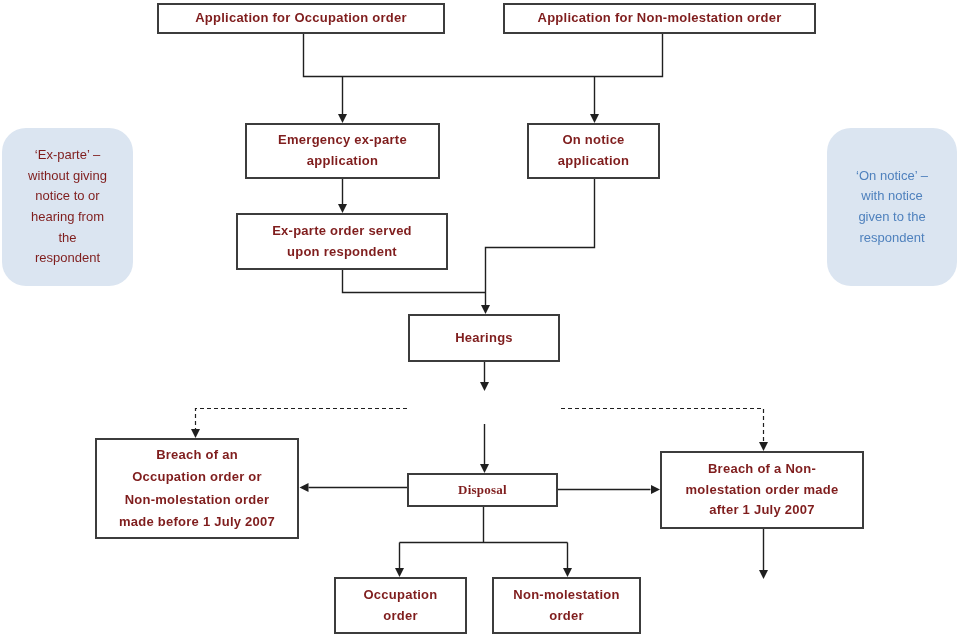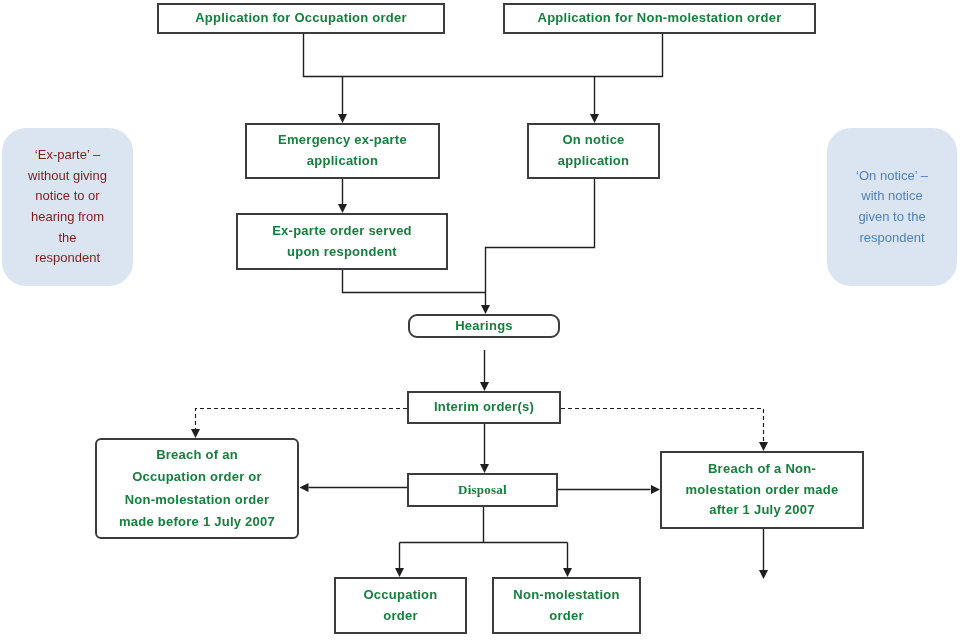--- a/index.html
+++ b/index.html
@@ -5,30 +5,30 @@
   html,body{margin:0;padding:0;background:#ffffff;}
   .stage{
     position:relative;width:960px;height:640px;background:#ffffff;overflow:hidden;
     font-family:"Liberation Sans","DejaVu Sans",sans-serif;
   }
   .edges{position:absolute;left:0;top:0;width:960px;height:640px;pointer-events:none;}
   .node{
     position:absolute;box-sizing:border-box;background:#ffffff;
     border:2px solid #3c3c3c;
     display:flex;align-items:center;justify-content:center;
-    text-align:center;font-weight:bold;color:#15803d;
+    text-align:center;font-weight:bold;color:#7f1d1d;
     font-size:13px;line-height:1.58;letter-spacing:0.25px;
     white-space:pre-line;padding:0 14px;
   }
   .n-app-occ{left:157px;top:3px;width:288px;height:31px;}
   .n-app-nm{left:503px;top:3px;width:313px;height:31px;}
   .n-emergency{left:245px;top:123px;width:195px;height:56px;}
   .n-on-notice{left:527px;top:123px;width:133px;height:56px;}
   .n-exparte-served{left:236px;top:213px;width:212px;height:57px;}
-  .n-hearings{left:408px;top:314px;width:152px;height:24px;border-radius:9px;}
+  .n-hearings{left:408px;top:314px;width:152px;height:48px;}
   .n-interim{left:407px;top:391px;width:154px;height:33px;}
   .n-breach-before{left:95px;top:438px;width:204px;height:101px;line-height:1.7;}
   .n-disposal{left:407px;top:473px;width:151px;height:34px;}
   .n-breach-after{left:660px;top:451px;width:204px;height:78px;}
   .n-occ-order{left:334px;top:577px;width:133px;height:57px;}
   .n-nm-order{left:492px;top:577px;width:149px;height:57px;}
   .n-criminal{left:687px;top:579px;width:152px;height:55px;}
   .callout{
     position:absolute;box-sizing:border-box;border-radius:24px;
     display:flex;align-items:center;justify-content:center;
@@ -81,22 +81,21 @@
 
   <div class="node n-app-occ" style="border-color: rgb(60, 60, 60); background: rgb(255, 255, 255);">Application for Occupation order</div>
   <div class="node n-app-nm" style="border-color: rgb(60, 60, 60); background: rgb(255, 255, 255);">Application for Non-molestation order</div>
   <div class="node n-emergency" style="border-color: rgb(60, 60, 60); background: rgb(255, 255, 255);">Emergency ex-parte
 application</div>
   <div class="node n-on-notice" style="border-color: rgb(60, 60, 60); background: rgb(255, 255, 255);">On notice
 application</div>
   <div class="node n-exparte-served" style="border-color: rgb(60, 60, 60); background: rgb(255, 255, 255);">Ex-parte order served
 upon respondent</div>
   <div class="node n-hearings" style="border-color: rgb(60, 60, 60); background: rgb(255, 255, 255);">Hearings</div>
-  <div class="node n-interim" style="border-color: rgb(60, 60, 60); background: rgb(255, 255, 255);">Interim order(s)</div>
-  <div class="node n-breach-before" style="border-color: rgb(60, 60, 60); background: rgb(255, 255, 255); border-radius: 6px;">Breach of an
+  <div class="node n-breach-before" style="border-color: rgb(60, 60, 60); background: rgb(255, 255, 255);">Breach of an
 Occupation order or
 Non-molestation order
 made before 1 July 2007</div>
   <div class="node n-disposal" style="border-color: rgb(60, 60, 60); background: rgb(255, 255, 255); font-family: Liberation Serif, serif;">Disposal</div>
   <div class="node n-breach-after" style="border-color: rgb(60, 60, 60); background: rgb(255, 255, 255);">Breach of a Non-
 molestation order made
 after 1 July 2007</div>
   <div class="node n-occ-order" style="border-color: rgb(60, 60, 60); background: rgb(255, 255, 255);">Occupation
 order</div>
   <div class="node n-nm-order" style="border-color: rgb(60, 60, 60); background: rgb(255, 255, 255);">Non-molestation

